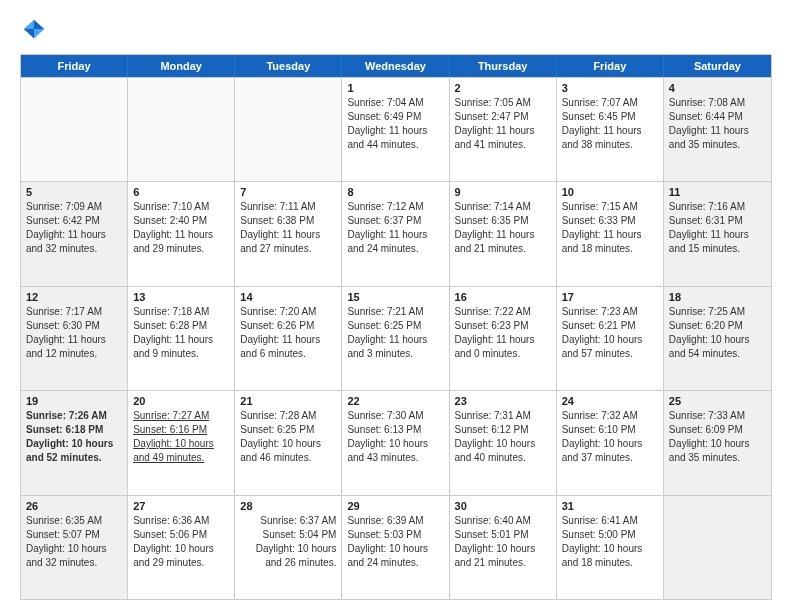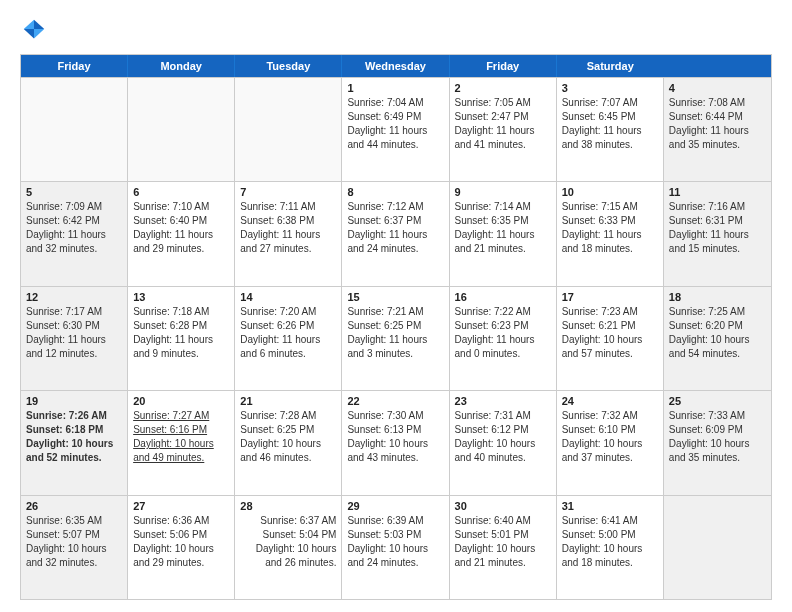--- a/index.html
+++ b/index.html
@@ -122,20 +122,21 @@
       <div class="location-title"></div>
     </div>
   </div>
 
   <div class="calendar">
     <div class="cal-header-row">
     <div class="cal-header-cell">Friday</div>
         <div class="cal-header-cell">Monday</div>
         <div class="cal-header-cell">Tuesday</div>
         <div class="cal-header-cell">Wednesday</div>
+        <div class="cal-header-cell">Thursday</div>
         <div class="cal-header-cell">Friday</div>
         <div class="cal-header-cell">Saturday</div>
       </div>
     <div class="cal-body">
     <div class="cal-row">
           <div class="cal-cell empty"></div>
           <div class="cal-cell empty"></div>
           <div class="cal-cell empty"></div>
           <div class="cal-cell">
             <div class="day-number">1</div>
@@ -170,21 +171,21 @@
           <div class="cal-cell shaded">
             <div class="day-number">5</div>
             <div class="cell-text" style="white-space: pre-line;">Sunrise: 7:09 AM
 Sunset: 6:42 PM
 Daylight: 11 hours
 and 32 minutes.</div>
           </div>
           <div class="cal-cell">
             <div class="day-number">6</div>
             <div class="cell-text" style="white-space: pre-line;">Sunrise: 7:10 AM
-Sunset: 6:40 PM
+Sunset: 2:40 PM
 Daylight: 11 hours
 and 29 minutes.</div>
           </div>
           <div class="cal-cell">
             <div class="day-number">7</div>
             <div class="cell-text" style="white-space: pre-line;">Sunrise: 7:11 AM
 Sunset: 6:38 PM
 Daylight: 11 hours
 and 27 minutes.</div>
           </div>

